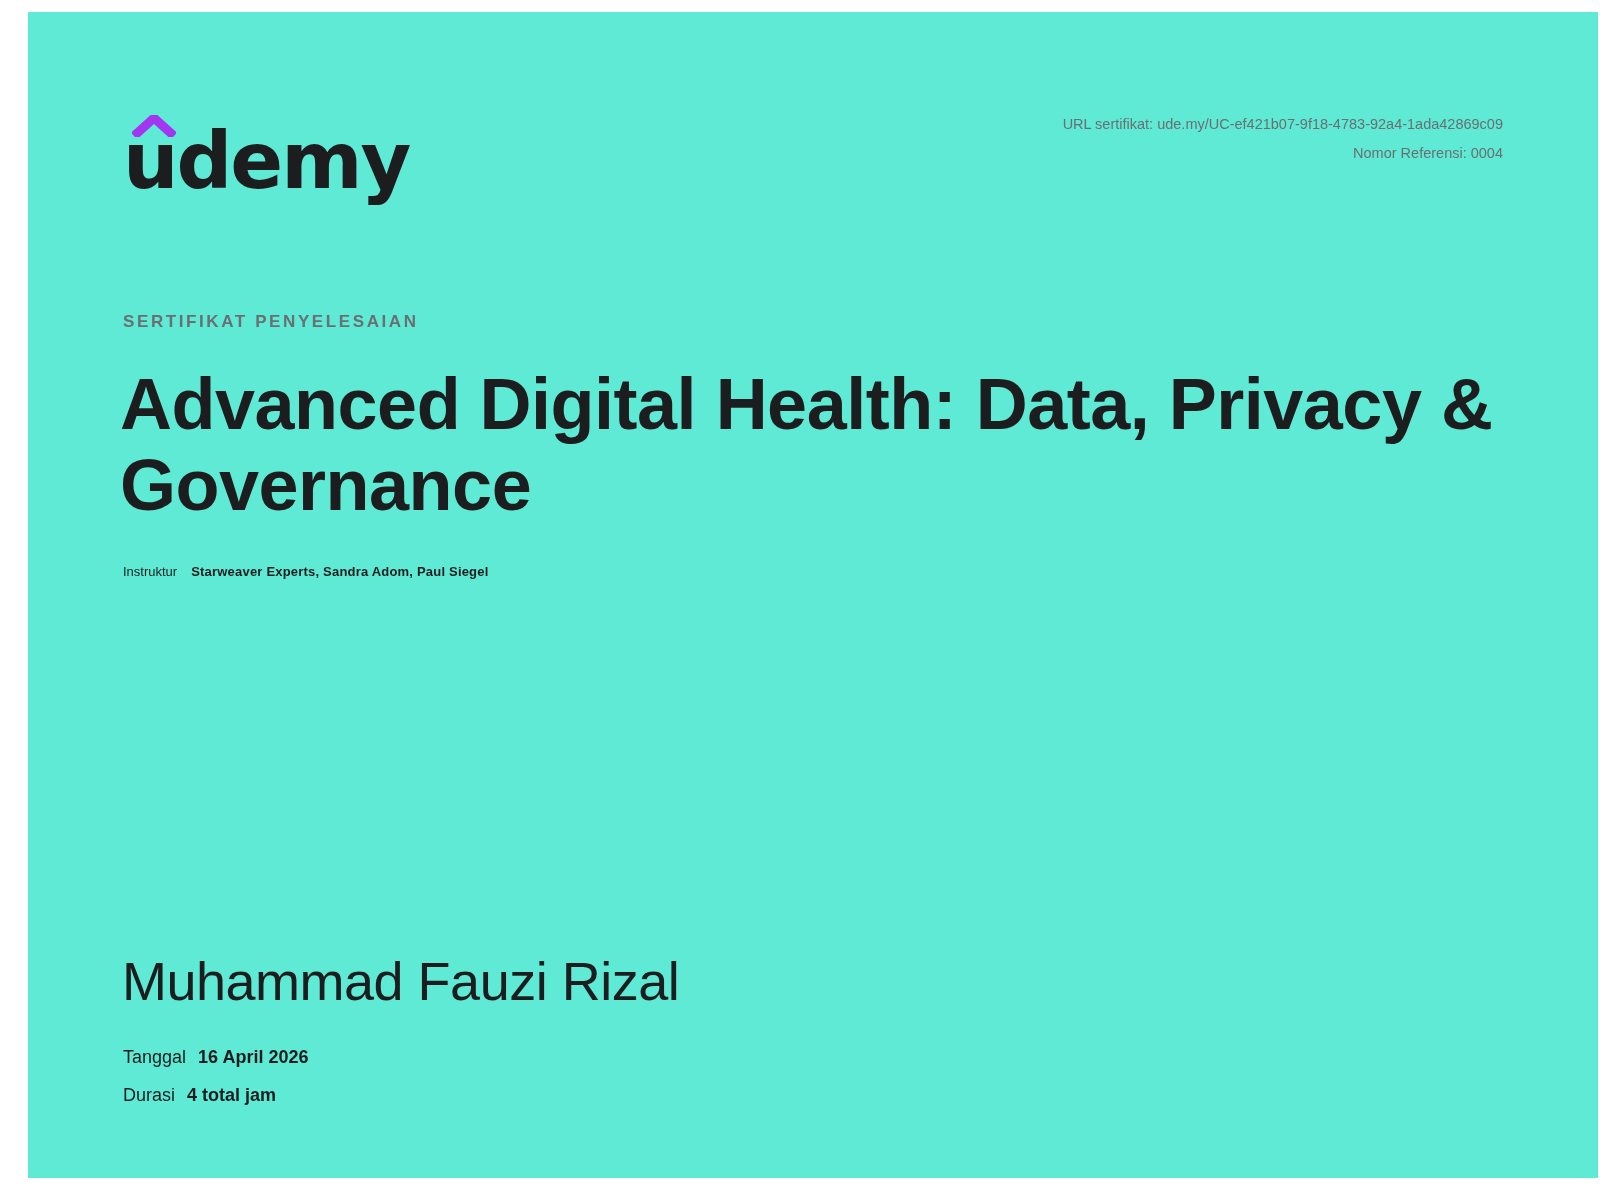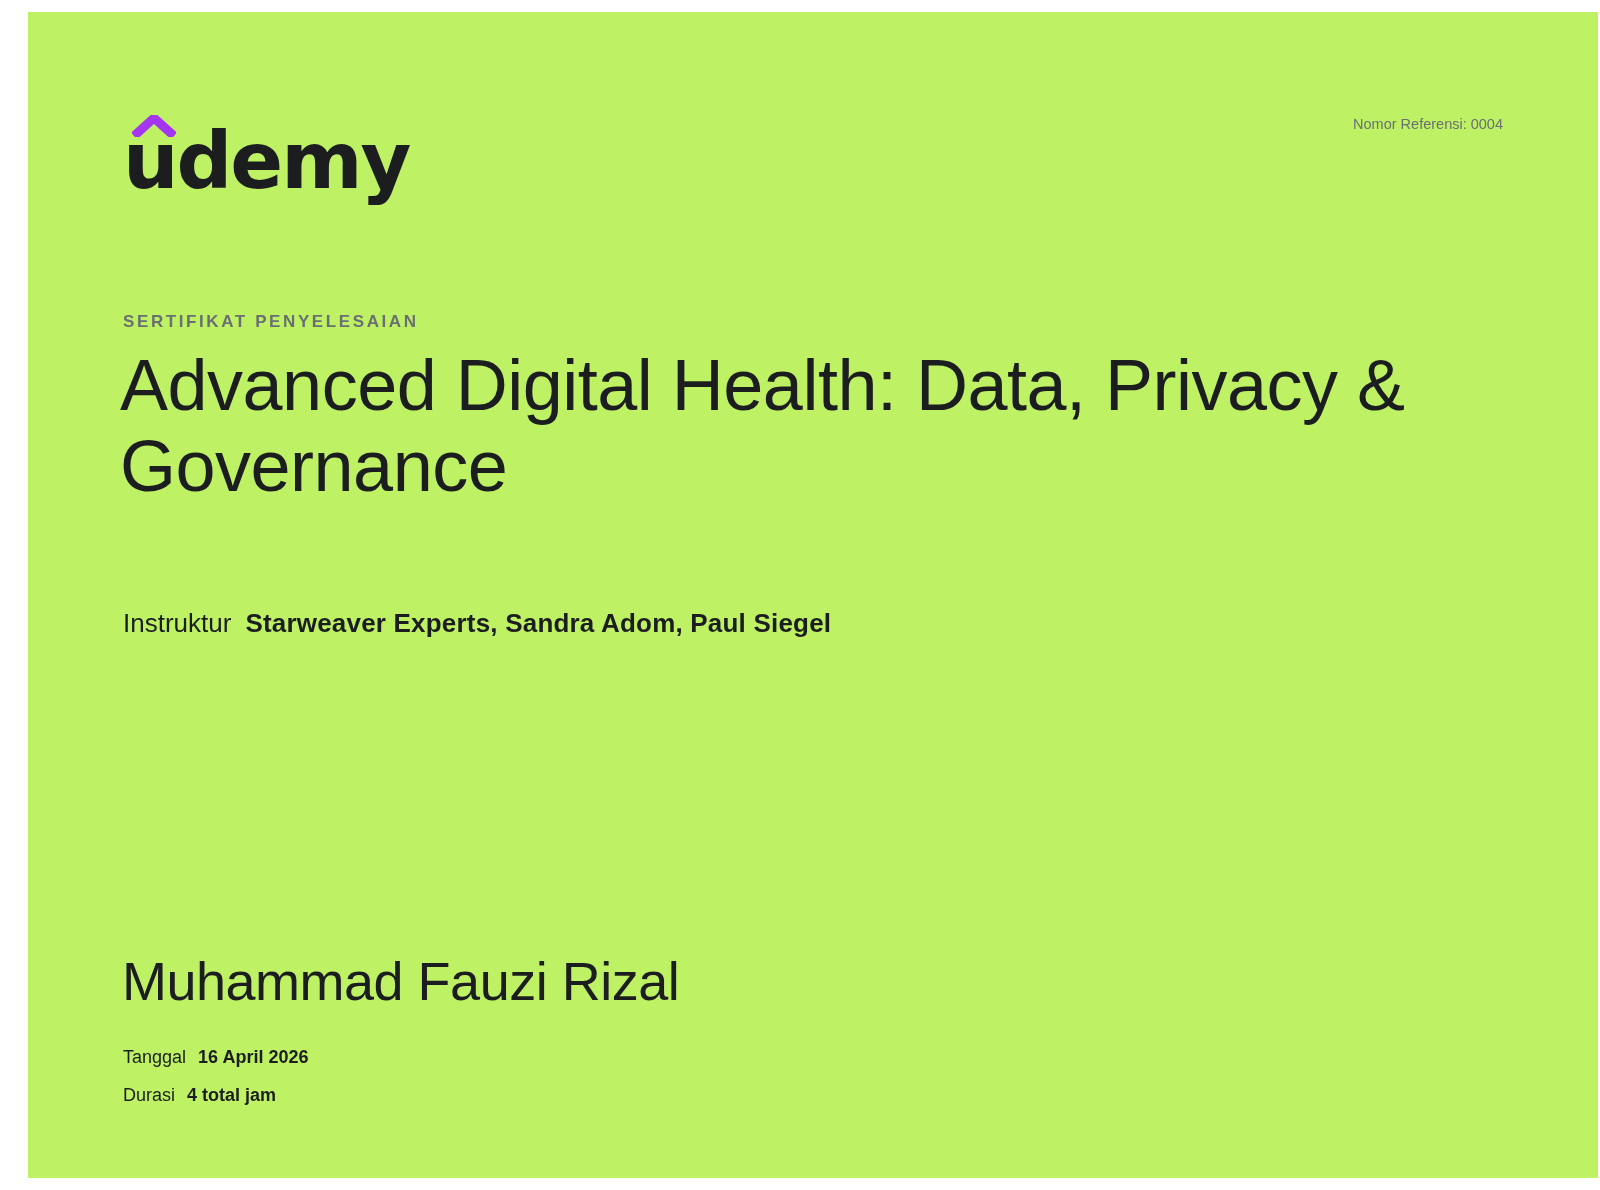--- a/index.html
+++ b/index.html
@@ -11,21 +11,21 @@
     width: 1600px;
     height: 1190px;
     font-family: "Liberation Sans", sans-serif;
     overflow: hidden;
   }
   .certificate {
     position: relative;
     width: 1570px;
     height: 1166px;
     margin: 12px 0 0 28px;
-    background: #bef264;
+    background: #5eead4;
     box-sizing: border-box;
   }
 
   
   .header {
     position: absolute;
     top: 80px;
     left: 95px;
     right: 95px;
     height: 120px;
@@ -77,33 +77,33 @@
     font-size: 17px;
     font-weight: 700;
     letter-spacing: 2.6px;
     color: #6a6f73;
     text-transform: uppercase;
     text-align: center;
   }
   .course-title {
     position: absolute;
     left: 92px;
-    top: 333px;
+    top: 352px;
     width: 1400px;
     font-size: 72px;
     line-height: 1.12;
-    font-weight: 400;
+    font-weight: 700;
     letter-spacing: -0.5px;
     color: #1c1d1f;
   }
   .instructor-line {
     position: absolute;
     left: 95px;
-    top: 596px;
-    font-size: 26px;
+    top: 552px;
+    font-size: 13px;
     color: #1c1d1f;
   }
   .instructor-label {
     color: #1c1d1f;
     font-weight: 400;
   }
   .instructor-names {
     font-weight: 700;
     margin-left: 14px;
     letter-spacing: 0.2px;
@@ -141,20 +141,21 @@
     <div class="logo">
       <div class="logo-arc">
         <svg width="44" height="22" viewBox="0 0 44 22" xmlns="http://www.w3.org/2000/svg">
           <path d="M2 21 L22 3 L42 21" fill="none" stroke="#a435f0" stroke-width="9" stroke-linecap="butt" stroke-linejoin="miter"></path>
         </svg>
       </div>
       <div class="logo-text">udemy</div>
     </div>
 
     <div class="cert-meta">
+      <div>URL sertifikat: ude.my/UC-ef421b07-9f18-4783-92a4-1ada42869c09</div>
       <div>Nomor Referensi: 0004</div>
     </div>
 
   </div>
 
   <div class="eyebrow">SERTIFIKAT PENYELESAIAN</div>
 
   <div class="course-title">Advanced Digital Health: Data, Privacy &amp; Governance</div>
 
   <div class="instructor-line">

